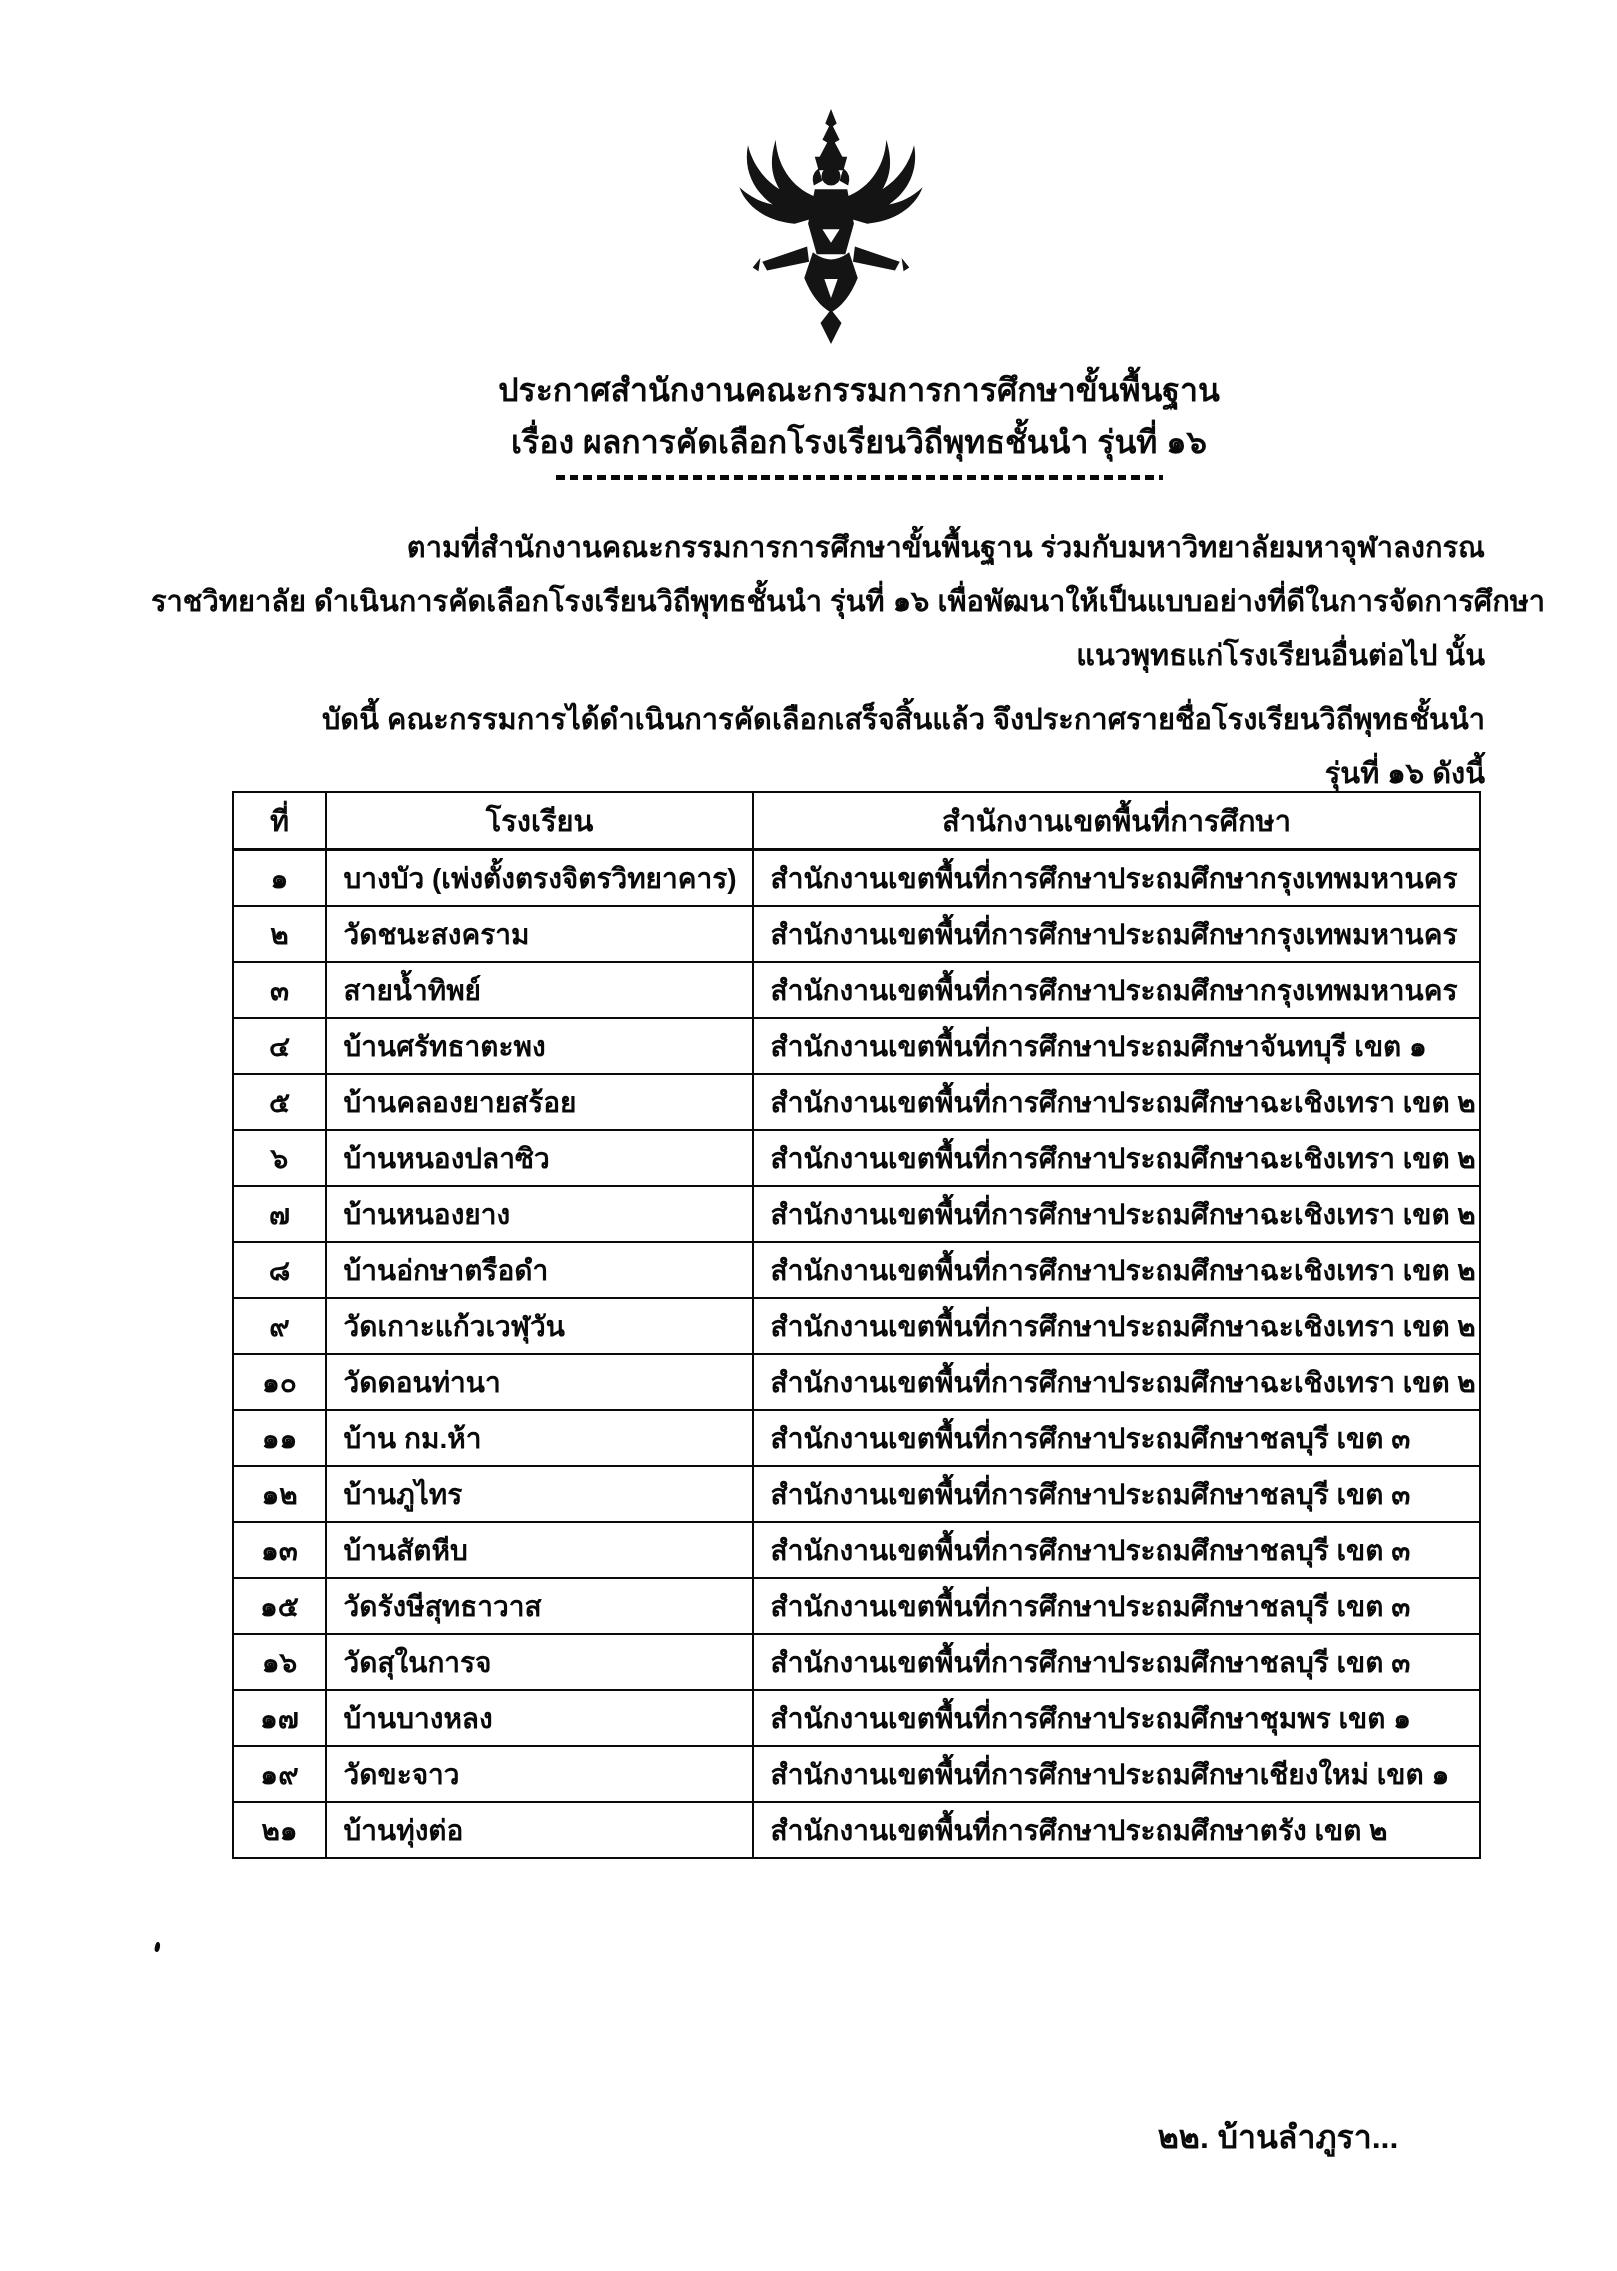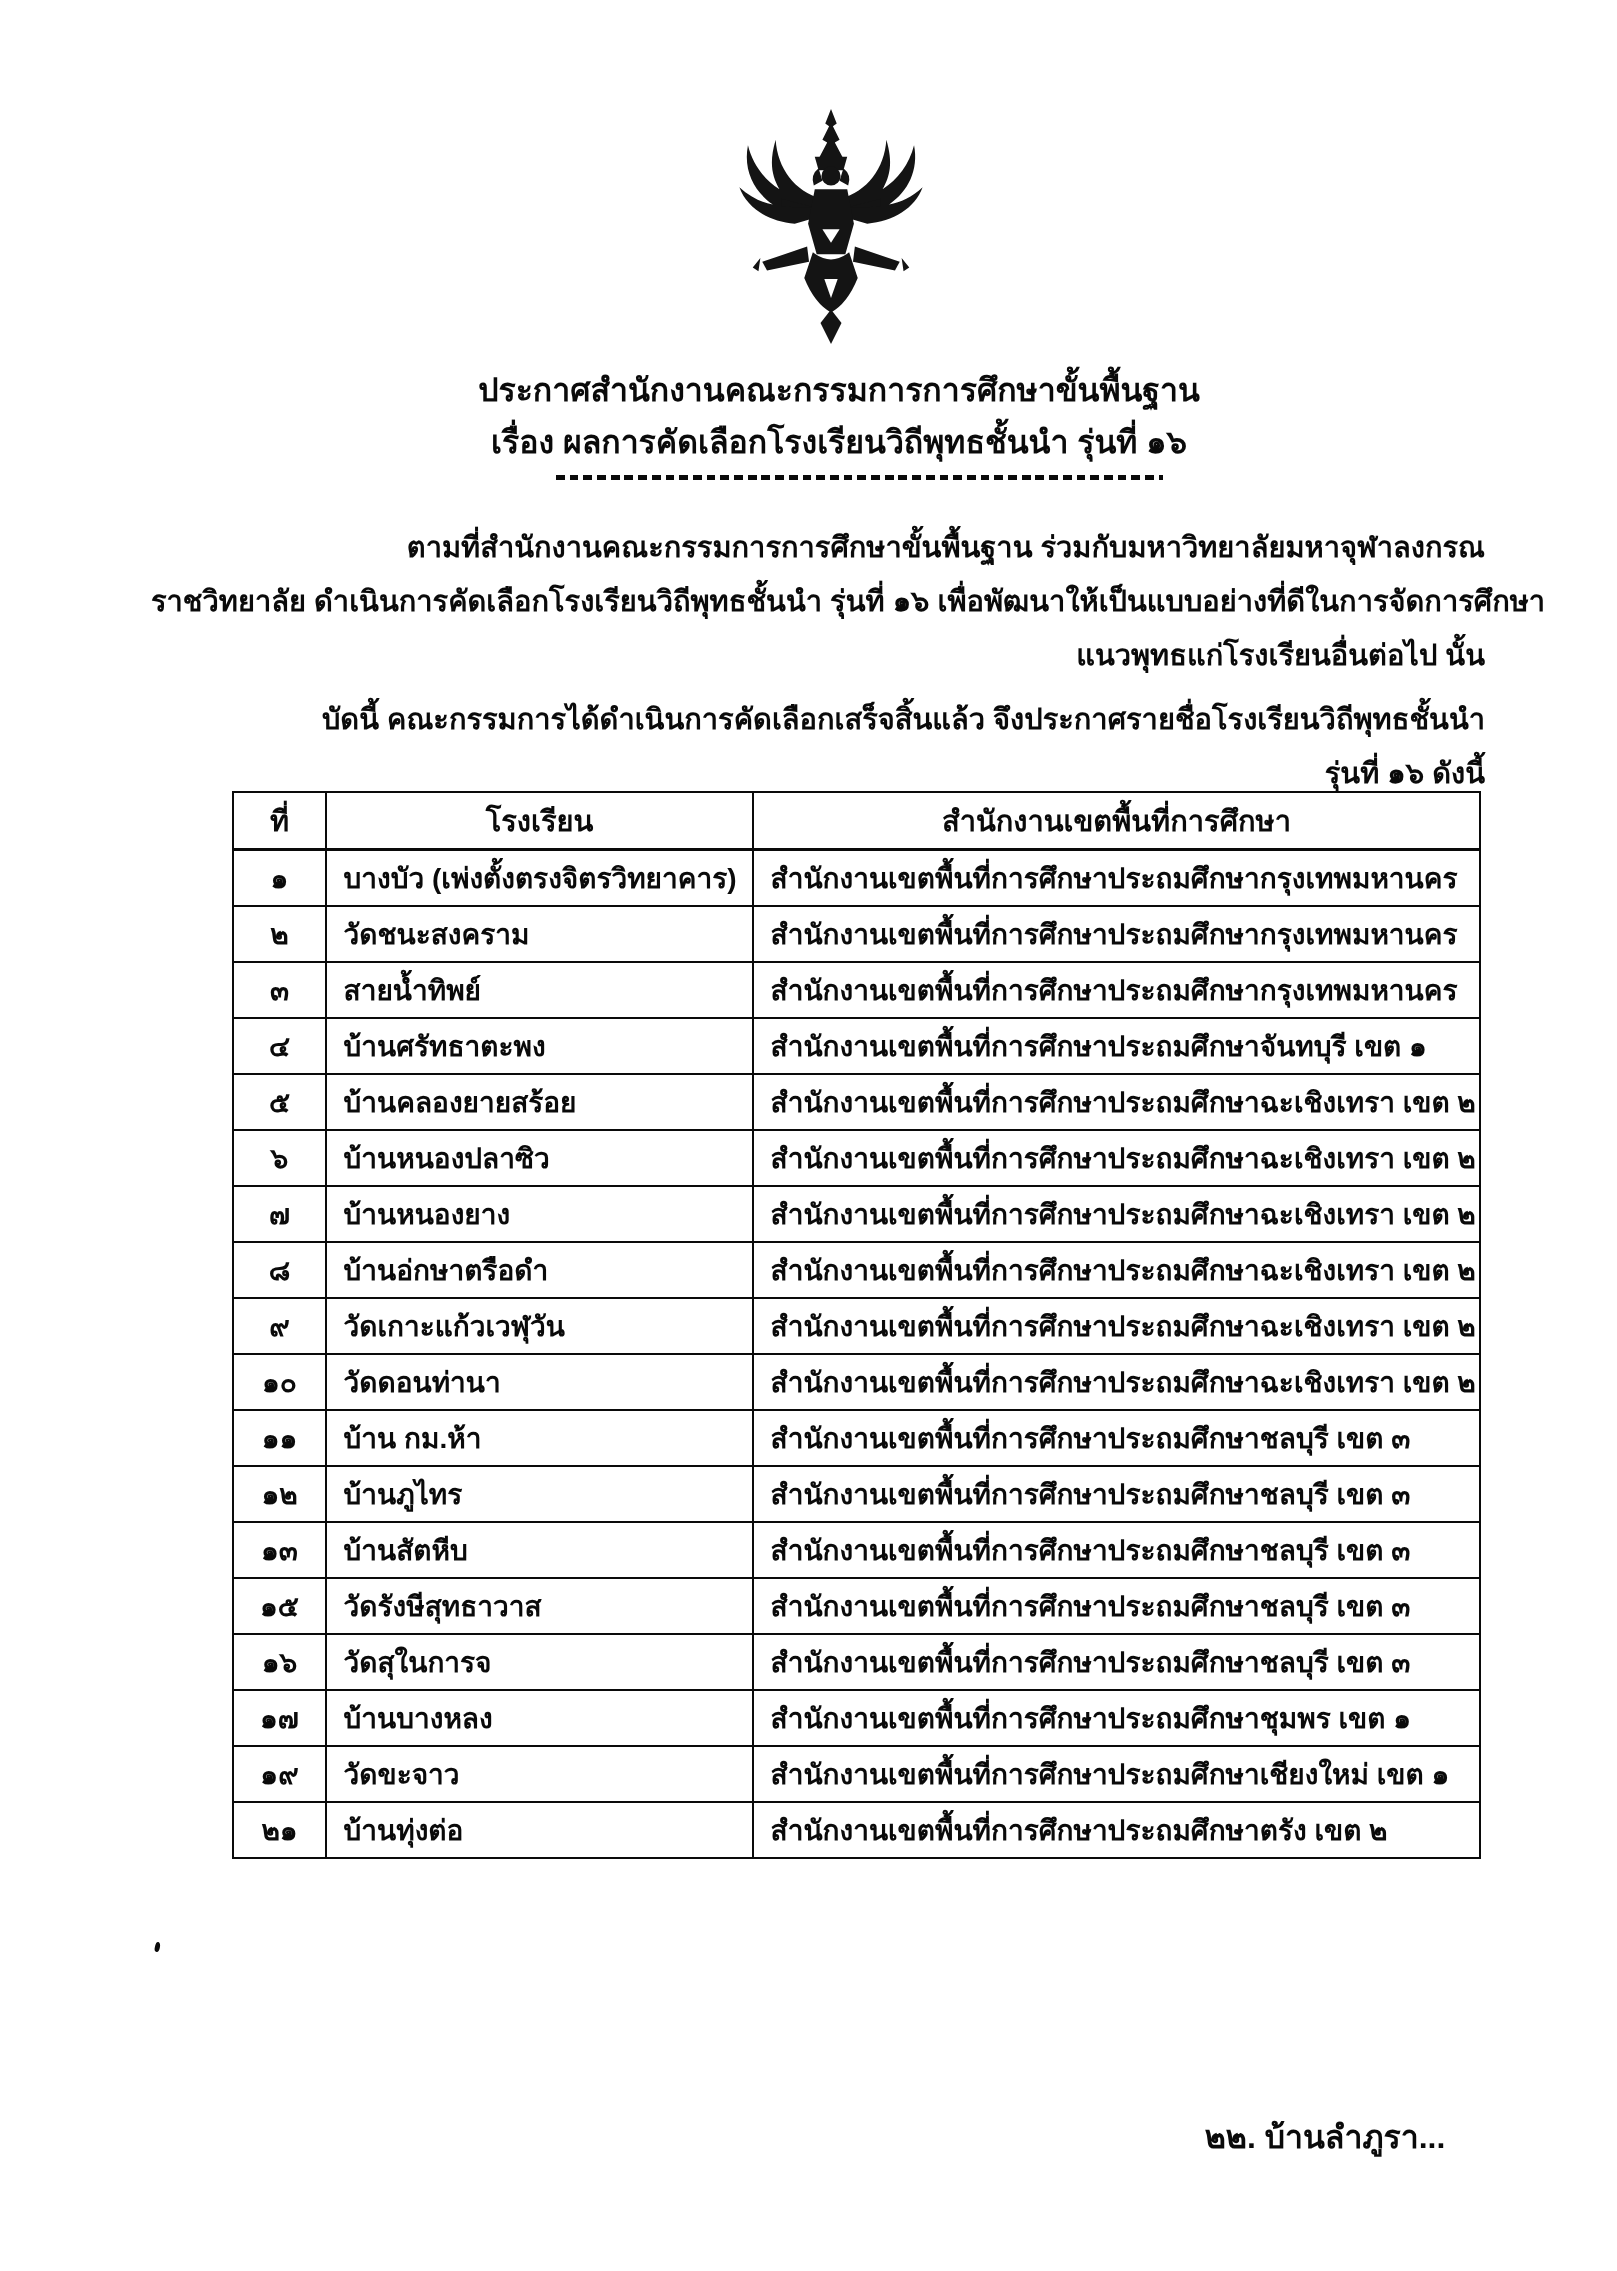--- a/index.html
+++ b/index.html
@@ -6,21 +6,21 @@
   .page{
     position:relative;
     width:1618px;height:2271px;
     background:#ffffff;
     font-family:"Liberation Sans", sans-serif;
     color:#0a0a0a;
     overflow:hidden;
   }
   .emblem{position:absolute;left:726px;top:107px;width:210px;height:239px;}
   .title-line{
-    position:absolute;left:216px;width:1246px;
+    position:absolute;left:236px;width:1246px;
     text-align:center;font-size:32px;font-weight:bold;line-height:43px;
     white-space:nowrap;
   }
   .title-1{top:369px;}
   .title-2{top:421px;}
   .dashed-rule{
     position:absolute;left:556px;top:475px;width:607px;height:4.9px;
     background:repeating-linear-gradient(90deg,#0a0a0a 0 8.8px,transparent 8.8px 13.7px);
   }
   .para{
@@ -45,21 +45,21 @@
     height:55px;text-align:center;font-size:29px;padding:0;
   }
   table.doc-table td{
     border:2px solid #0a0a0a;border-top:2.9px solid #0a0a0a;border-bottom:2.9px solid #0a0a0a;
     height:54px;padding:0 0 0 16.6px;text-align:left;white-space:nowrap;overflow:hidden;
   }
   table.doc-table td:first-child{text-align:center;padding:0;}
   table.doc-table tr > *:first-child{border-left:2.9px solid #0a0a0a;}
   table.doc-table tr > *:last-child{border-right:2.9px solid #0a0a0a;}
   .continuation{
-    position:absolute;left:1120px;top:2111px;width:410px;
+    position:absolute;left:1073px;top:2111px;width:410px;
     text-align:center;font-size:32px;font-weight:bold;white-space:nowrap;
   }
   .stray-mark{
     position:absolute;left:155px;top:1942px;width:4.9px;height:9.8px;
     background:#0a0a0a;border-radius:40% 60% 50% 50%;transform:rotate(14deg);
   }
 </style>
 </head>
 <body>
 

